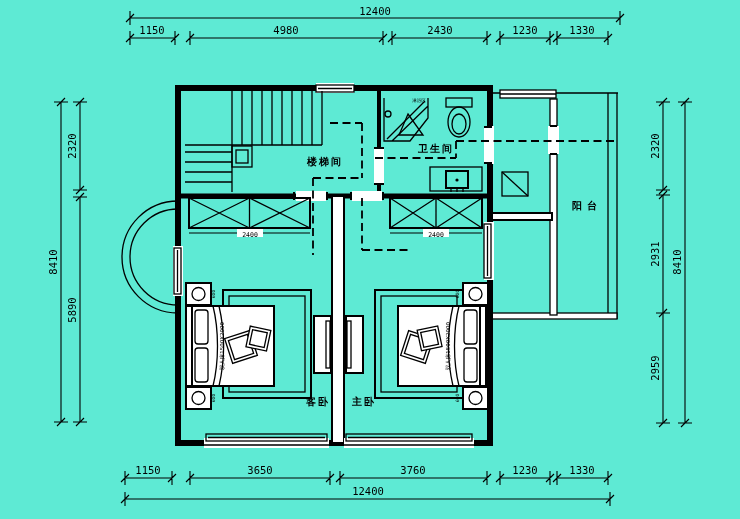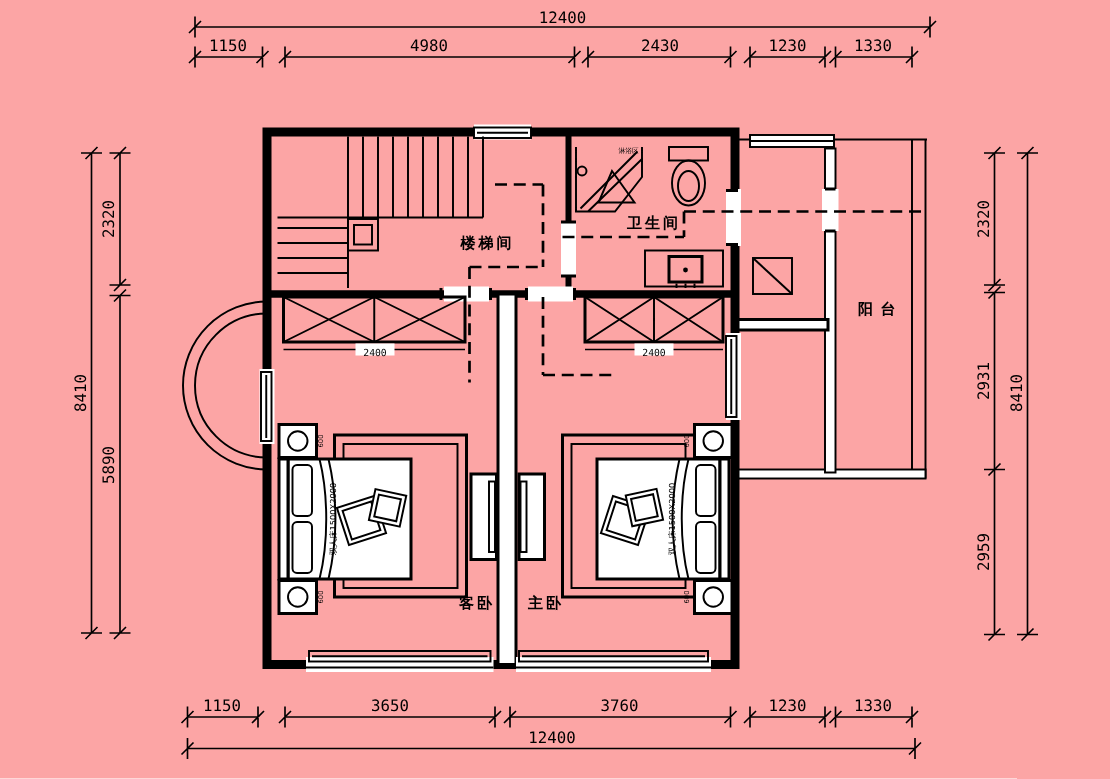--- a/index.html
+++ b/index.html
@@ -1,16 +1,16 @@
 <!DOCTYPE html>
 <html><head>
 <meta charset="utf-8">
 <style>
   html,body{margin:0;padding:0;background:#ffffff;}
-  .frame{position:relative;width:740px;height:519px;background:#fca5a5;overflow:hidden;
+  .frame{position:relative;width:740px;height:519px;background:#5eead4;overflow:hidden;
          font-family:"DejaVu Sans",sans-serif;}
   svg{display:block;}
   .wall {fill:none;stroke:#000;stroke-width:6;}
   .w5   {fill:none;stroke:#000;stroke-width:5;}
   .w4   {fill:none;stroke:#000;stroke-width:4;}
   .med  {fill:none;stroke:#000;stroke-width:2;}
   .medf {fill:#fff;stroke:#000;stroke-width:2;}
   .thin {fill:none;stroke:#000;stroke-width:1.3;}
   .thinf{fill:#fff;stroke:#000;stroke-width:1.3;}
   .dash {fill:none;stroke:#000;stroke-width:1.8;stroke-dasharray:8 4.5;}

